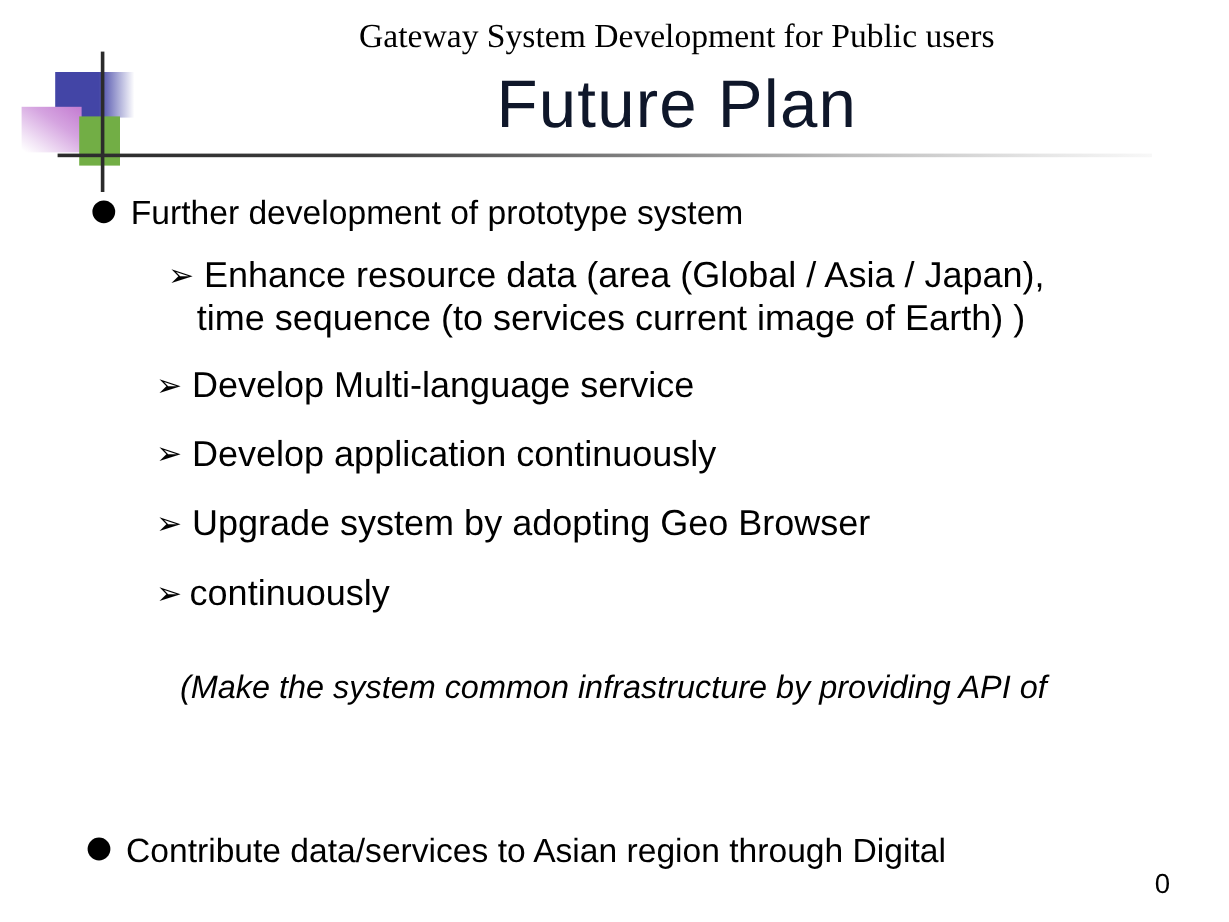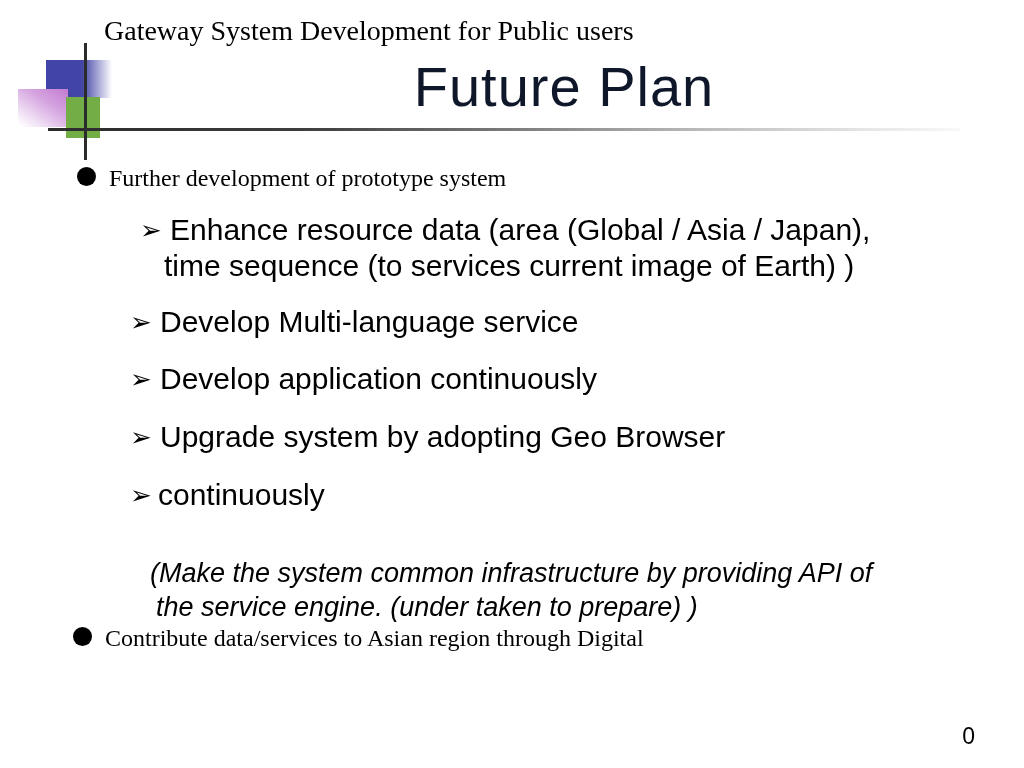--- a/index.html
+++ b/index.html
@@ -23,37 +23,37 @@
   .vline{
     position:absolute;left:84px;top:43px;width:3px;height:117px;z-index:4;
     background:#2b2b2b;
   }
   .hline{
     position:absolute;left:48px;top:128px;width:912px;height:3px;z-index:4;
     background:linear-gradient(to right,#2b2b2b 0%,#3d3d3d 28%,#7f7f7f 52%,#bcbcbc 72%,#e6e6e6 90%,#f8f8f8 100%);
   }
   
   .header{
-    position:absolute;left:104px;right:0;top:14px;text-align:left;
+    position:absolute;left:104px;right:0;top:14px;text-align:center;
     font-family:"Liberation Serif","DejaVu Serif",serif;
     font-size:28px;line-height:34px;color:#000;
   }
   .title{
     position:absolute;left:104px;right:0;top:54px;margin:0;text-align:center;
     font-weight:400;font-size:56px;line-height:66px;letter-spacing:1px;color:#0f172a;
   }
   
   .b1{position:absolute;display:flex;align-items:flex-start;}
   .b1 .dot{
     flex:0 0 auto;width:19px;height:19px;border-radius:50%;
     background:#000;margin:7px 13px 0 0;
   }
-  .btext{font-size:24px;line-height:36px;font-family:Liberation Serif, serif;}
+  .btext{font-size:28px;line-height:36px;}
   .pos-b1{left:77px;top:160px;}
-  .pos-b2{left:73px;top:620px;}
+  .pos-b2{left:73px;top:691px;}
 
   .sub{position:absolute;left:130px;display:flex;align-items:flex-start;}
   .sub .arrow{
     flex:0 0 30px;font-family:"DejaVu Sans",sans-serif;
     font-size:26px;line-height:36px;color:#000;
   }
   .stext{font-size:30px;line-height:36px;}
   .indent-plus{left:140px;}
   .pos-s1{top:212px;}
   .pos-s2{top:304px;}
@@ -122,21 +122,20 @@
 
   <div class="sub pos-s5">
     <span class="arrow">➢</span>
     <div class="stext">
       <div class="shift-l2">continuously</div>
     </div>
   </div>
 
   <div class="note">
     <div>(Make the system common infrastructure by providing API of</div>
-    <div class="shift-r6">the service engine. (under taken to prepare) )</div>
   </div>
 
   <div class="b1 pos-b2">
     <span class="dot"></span>
     <div class="btext">
       <div>Contribute data/services to Asian region through Digital</div>
     </div>
   </div>
 
   <div class="pagenum">0</div>

